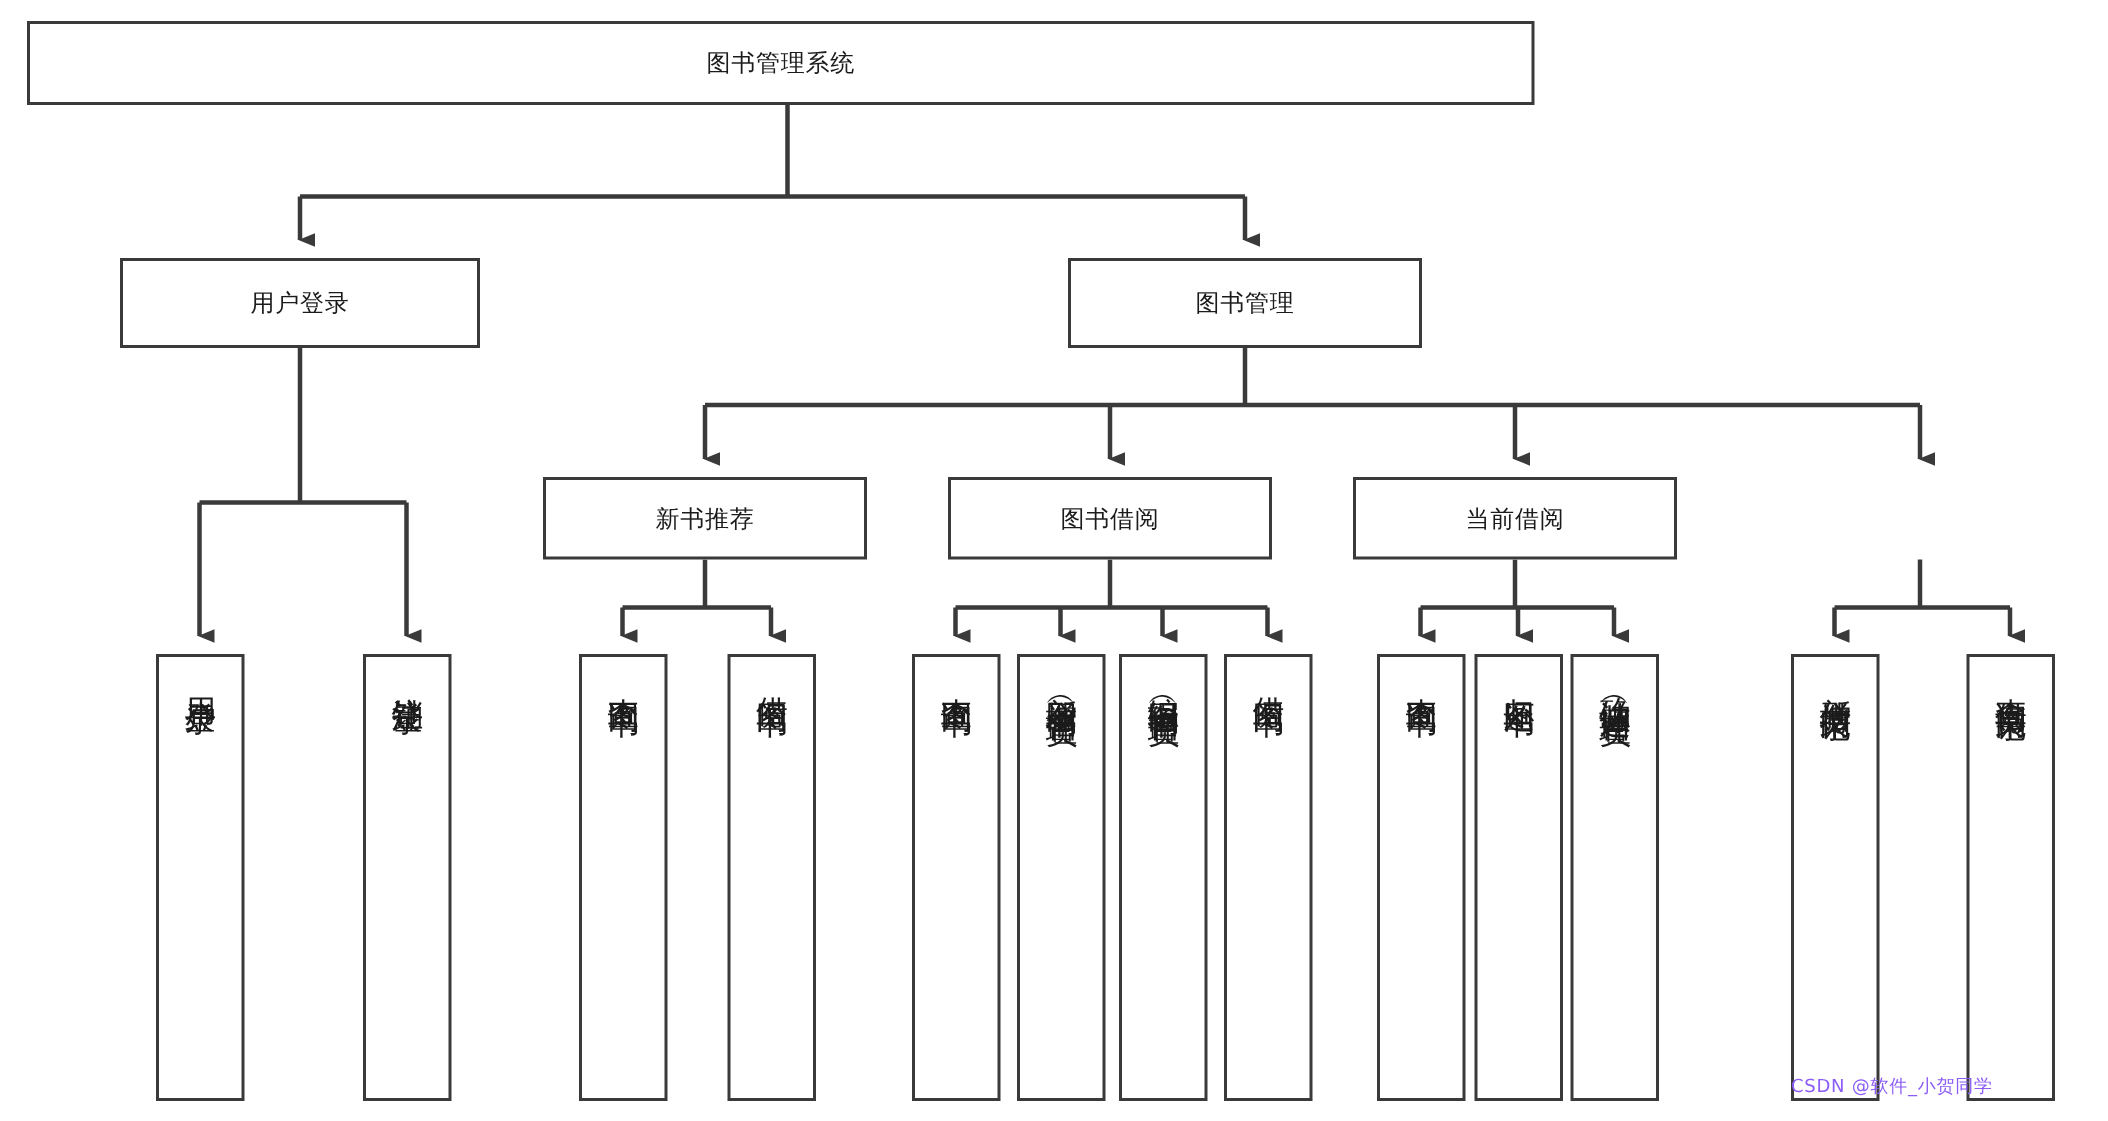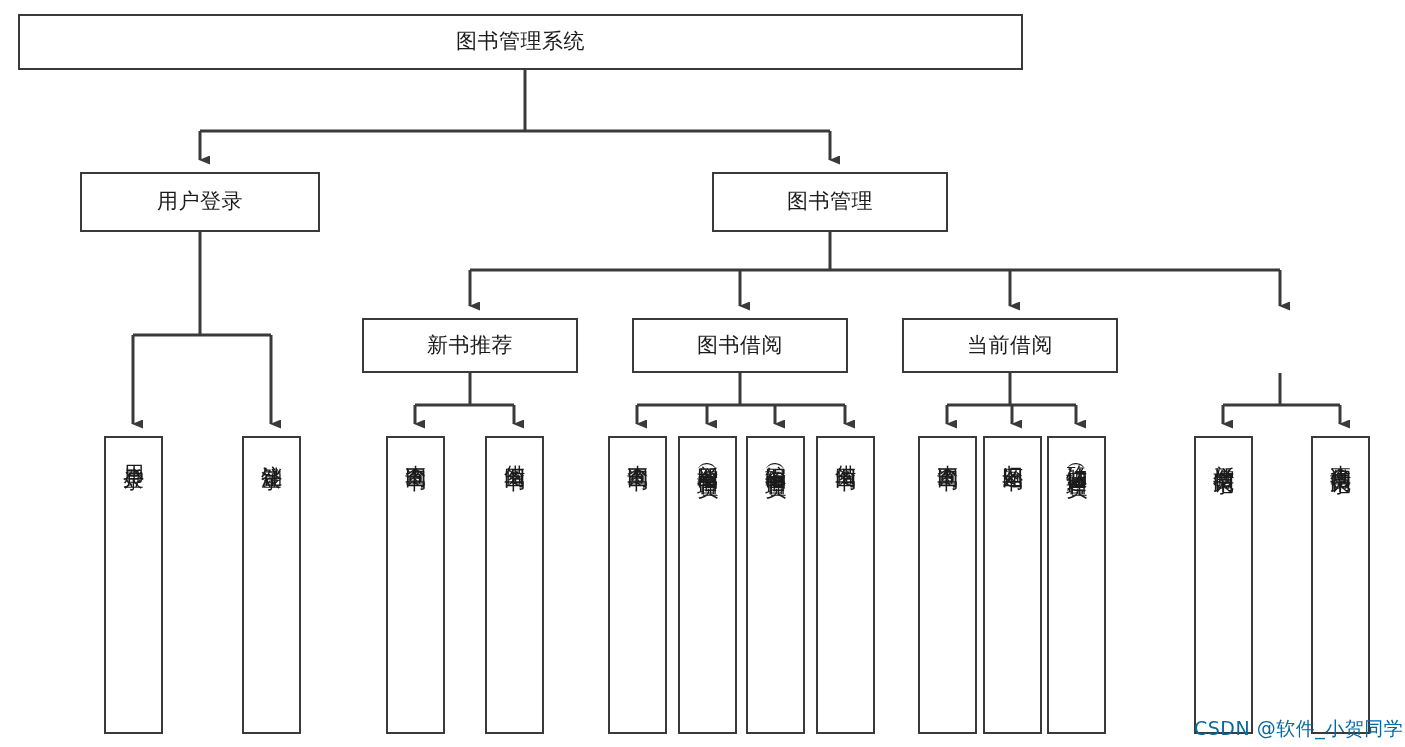--- a/index.html
+++ b/index.html
@@ -29,21 +29,21 @@
     position: absolute;
     box-sizing: border-box;
     border: 2px solid #3a3a3a;
     background: #ffffff;
     display: flex;
     align-items: center;
     justify-content: center;
     color: #1b1b1b;
   }
   .node-label {
-    font-size: 21px;
+    font-size: 16px;
     line-height: 1.12;
     letter-spacing: 0.5px;
     white-space: nowrap;
     color: #1b1b1b;
   }
   .node.horizontal .node-label {
     writing-mode: horizontal-tb;
   }
   .node.vertical {
     align-items: flex-start;
@@ -52,22 +52,22 @@
   .node.vertical .node-label {
     writing-mode: vertical-rl;
     text-orientation: upright;
     font-size: 21px;
     line-height: 1.25;
     letter-spacing: 2px;
     white-space: nowrap;
   }
   .watermark {
     position: absolute;
-    font-size: 19px;
-    color: #0369a1;
+    font-size: 12px;
+    color: #8b5cf6;
     white-space: nowrap;
     letter-spacing: 0.5px;
   }
 </style>
 </head>
 <body>
 
 <div id="diagram-root">
 
   <svg id="diagram-svg" viewBox="0 0 1405 747" xmlns="http://www.w3.org/2000/svg">

